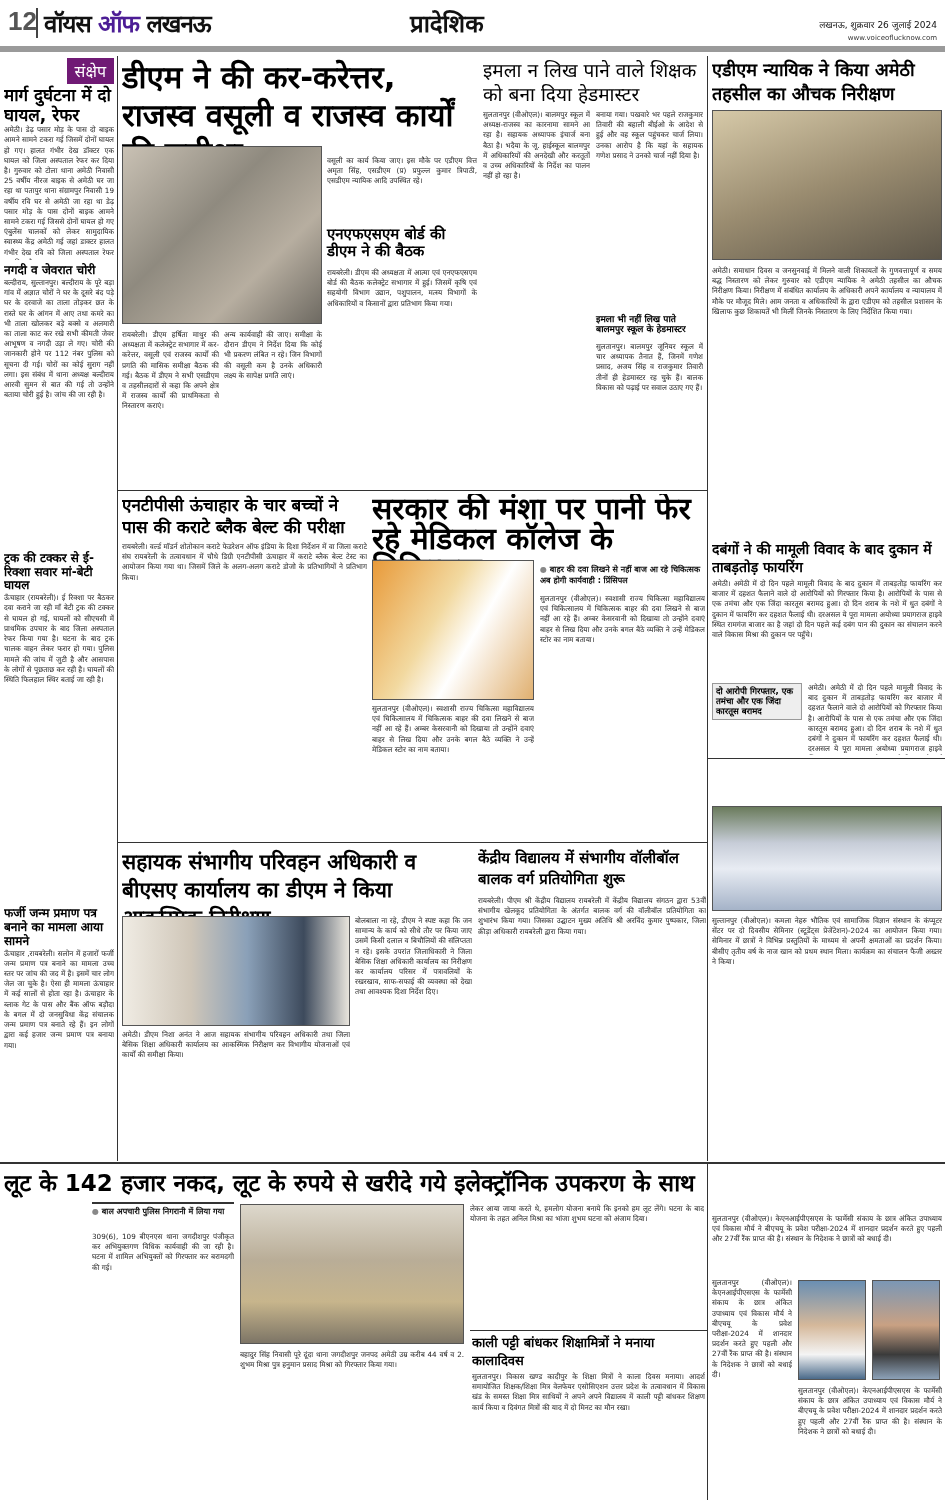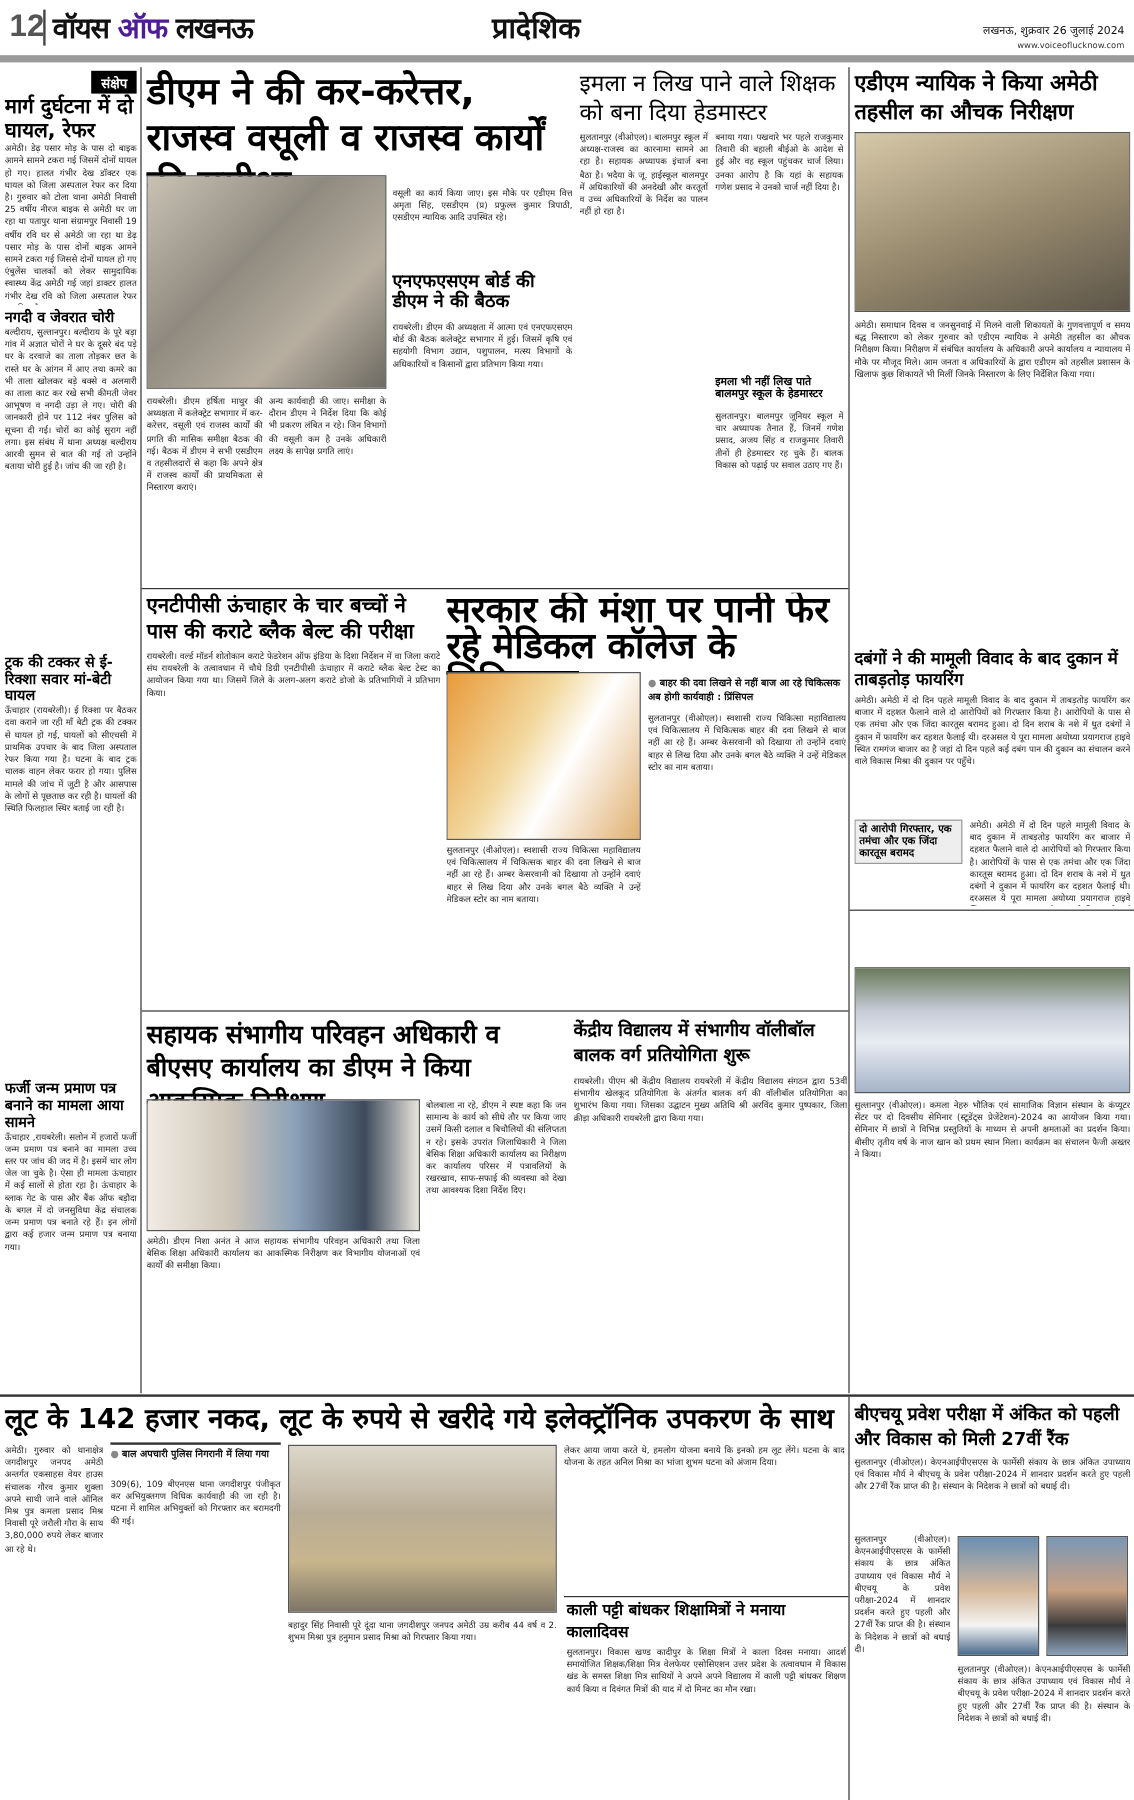--- a/index.html
+++ b/index.html
@@ -12,21 +12,21 @@
 .section{position:absolute;left:410px;top:6px;font:bold 24px "DejaVu Sans",sans-serif}
 .date{position:absolute;right:8px;top:18px;font-size:9px}
 .url{position:absolute;right:8px;top:34px;font-size:7px;color:#333}
 .rule{position:absolute;left:0;top:46px;width:945px;height:6px;background:#9a9a9a}
 .col{position:absolute;overflow:hidden}
 .txt{font-size:7.2px;line-height:10.2px;text-align:justify;color:#222}
 .hd{font-weight:bold;color:#000;line-height:1.15}
 .vline{position:absolute;background:#333;width:1px}
 .hline{position:absolute;background:#333;height:1px}
 .photo{position:absolute;background:linear-gradient(135deg,#c9c1b4,#8f8a7f 40%,#b7aea0 70%,#6e6a62);border:1px solid #555}
-.kicker{background:#000000;color:#fff;font-size:11px;padding:2px 8px;font-weight:bold;display:inline-block}
+.kicker{background:#701a75;color:#fff;font-size:16px;padding:2px 8px;font-weight:normal;display:inline-block}
 .bul{font-size:9px;font-weight:bold;line-height:12px}
 .bul:before{content:"● ";color:#888}
 </style>
 </head>
 <body>
 
 <div class="mast">
   <div class="pgno">12</div>
   <div class="pgsep"></div>
   <div class="brand"><span>वॉयस </span><span class="o">ऑफ </span><span>लखनऊ</span></div>
@@ -112,37 +112,35 @@
 
 <div class="hline" style="left:708px;top:758px;width:237px"></div>
 <div class="col" style="left:712px;top:762px;width:230px;height:395px">
   <div class="photo" style="position:absolute;left:0;top:44px;width:230px;height:105px;background:linear-gradient(180deg,#6a7b5c,#c7cdd8 35%,#e8ecf3 60%,#a5b3c8)"></div>
   <div class="txt" style="position:absolute;left:0;top:154px;width:230px;height:238px;overflow:hidden">सुल्तानपुर (वीओएल)। कमला नेहरु भौतिक एवं सामाजिक विज्ञान संस्थान के कंप्यूटर सेंटर पर दो दिवसीय सेमिनार (स्टूडेंट्स प्रेजेंटेशन)-2024 का आयोजन किया गया। सेमिनार में छात्रों ने विभिन्न प्रस्तुतियों के माध्यम से अपनी क्षमताओं का प्रदर्शन किया। बीसीए तृतीय वर्ष के नाज खान को प्रथम स्थान मिला। कार्यक्रम का संचालन फैजी अख्तर ने किया।</div>
 </div>
 
 <div class="hline" style="left:0;top:1162px;width:945px;height:2px"></div>
 <div class="col" style="left:4px;top:1168px;width:700px;height:330px">
   <div class="hd" style="font-size:23px;line-height:30px;white-space:nowrap">लूट के 142 हजार नकद, लूट के रुपये से खरीदे गये इलेक्ट्रॉनिक उपकरण के साथ 2 गिरफ्तार</div>
-  <div class="txt" style="position:absolute;left:0;top:36px;width:82px;height:290px;overflow:hidden">अमेठी। गुरुवार को थानाक्षेत्र जगदीशपुर जनपद अमेठी अन्तर्गत एकसाहस वेयर हाउस संचालक गौरव कुमार शुक्ला अपने साथी जाने वाले ऑनिल मिश्र पुत्र कमला प्रसाद मिश्र निवासी पूरे जरौली गौरा के साथ 3,80,000 रुपये लेकर बाजार आ रहे थे।</div>
   <div style="position:absolute;left:88px;top:34px;width:142px;border-top:2px solid #333;padding-top:2px">
       <div class="bul" style="font-size:8px;line-height:11px">बाल अपचारी पुलिस निगरानी में लिया गया</div>
     </div>
   <div class="txt" style="position:absolute;left:88px;top:64px;width:142px;height:262px;overflow:hidden">309(6), 109 बीएनएस थाना जगदीशपुर पंजीकृत कर अभियुक्तगण विधिक कार्यवाही की जा रही है। घटना में शामिल अभियुक्तों को गिरफ्तार कर बरामदगी की गई।</div>
   <div class="photo" style="position:absolute;left:236px;top:36px;width:224px;height:140px;background:linear-gradient(180deg,#ddd8cc,#b9ad97 40%,#c7b58c 70%,#7d7566)"></div>
   <div class="txt" style="position:absolute;left:236px;top:182px;width:224px;height:144px;overflow:hidden">बहादुर सिंह निवासी पूरे दूंदा थाना जगदीशपुर जनपद अमेठी उम्र करीब 44 वर्ष व 2. शुभम मिश्रा पुत्र हनुमान प्रसाद मिश्रा को गिरफ्तार किया गया।</div>
   <div class="txt" style="position:absolute;left:466px;top:36px;width:234px;height:126px;overflow:hidden">लेकर आया जाया करते थे, हमलोग योजना बनाये कि इनको हम लूट लेंगे। घटना के बाद योजना के तहत अनिल मिश्रा का भांजा शुभम घटना को अंजाम दिया।</div>
 </div>
 
 <div class="hline" style="left:470px;top:1330px;width:237px"></div>
 <div class="col" style="left:472px;top:1334px;width:233px;height:164px">
   <div class="hd" style="font-size:13px;line-height:18px">काली पट्टी बांधकर शिक्षामित्रों ने मनाया कालादिवस</div>
   <div class="txt" style="height:140px;overflow:hidden;margin-top:2px">सुलतानपुर। विकास खण्ड कादीपुर के शिक्षा मित्रों ने काला दिवस मनाया। आदर्श समायोजित शिक्षक/शिक्षा मित्र वेलफेयर एसोसिएशन उत्तर प्रदेश के तत्वावधान में विकास खंड के समस्त शिक्षा मित्र साथियों ने अपने अपने विद्यालय में काली पट्टी बांधकर शिक्षण कार्य किया व दिवंगत मित्रों की याद में दो मिनट का मौन रखा।</div>
 </div>
 
 <div class="vline" style="left:707px;top:1164px;height:336px"></div>
 <div class="col" style="left:712px;top:1168px;width:230px;height:330px">
-  <div class="hd" style="font-size:15px;line-height:21px">बीएचयू प्रवेश परीक्षा में अंकित को पहली और विकास को मिली 27वीं रैंक</div>
   <div class="txt" style="position:absolute;left:0;top:46px;width:230px;height:60px;overflow:hidden">सुलतानपुर (वीओएल)। केएनआईपीएसएस के फार्मेसी संकाय के छात्र अंकित उपाध्याय एवं विकास मौर्य ने बीएचयू के प्रवेश परीक्षा-2024 में शानदार प्रदर्शन करते हुए पहली और 27वीं रैंक प्राप्त की है। संस्थान के निदेशक ने छात्रों को बधाई दी।</div>
   <div class="txt" style="position:absolute;left:0;top:110px;width:80px;height:215px;overflow:hidden">सुलतानपुर (वीओएल)। केएनआईपीएसएस के फार्मेसी संकाय के छात्र अंकित उपाध्याय एवं विकास मौर्य ने बीएचयू के प्रवेश परीक्षा-2024 में शानदार प्रदर्शन करते हुए पहली और 27वीं रैंक प्राप्त की है। संस्थान के निदेशक ने छात्रों को बधाई दी।</div>
   <div class="photo" style="position:absolute;left:86px;top:112px;width:68px;height:100px;background:linear-gradient(180deg,#6a8fb3,#d5b89a 45%,#f4f4f4 75%,#4a6a8a)"></div>
   <div class="photo" style="position:absolute;left:160px;top:112px;width:68px;height:100px;background:linear-gradient(180deg,#7b97b5,#c9a183 45%,#3b3b3b 75%,#8ca1b8)"></div>
   <div class="txt" style="position:absolute;left:86px;top:218px;width:144px;height:108px;overflow:hidden">सुलतानपुर (वीओएल)। केएनआईपीएसएस के फार्मेसी संकाय के छात्र अंकित उपाध्याय एवं विकास मौर्य ने बीएचयू के प्रवेश परीक्षा-2024 में शानदार प्रदर्शन करते हुए पहली और 27वीं रैंक प्राप्त की है। संस्थान के निदेशक ने छात्रों को बधाई दी।</div>
 </div>
 
 </body></html>

